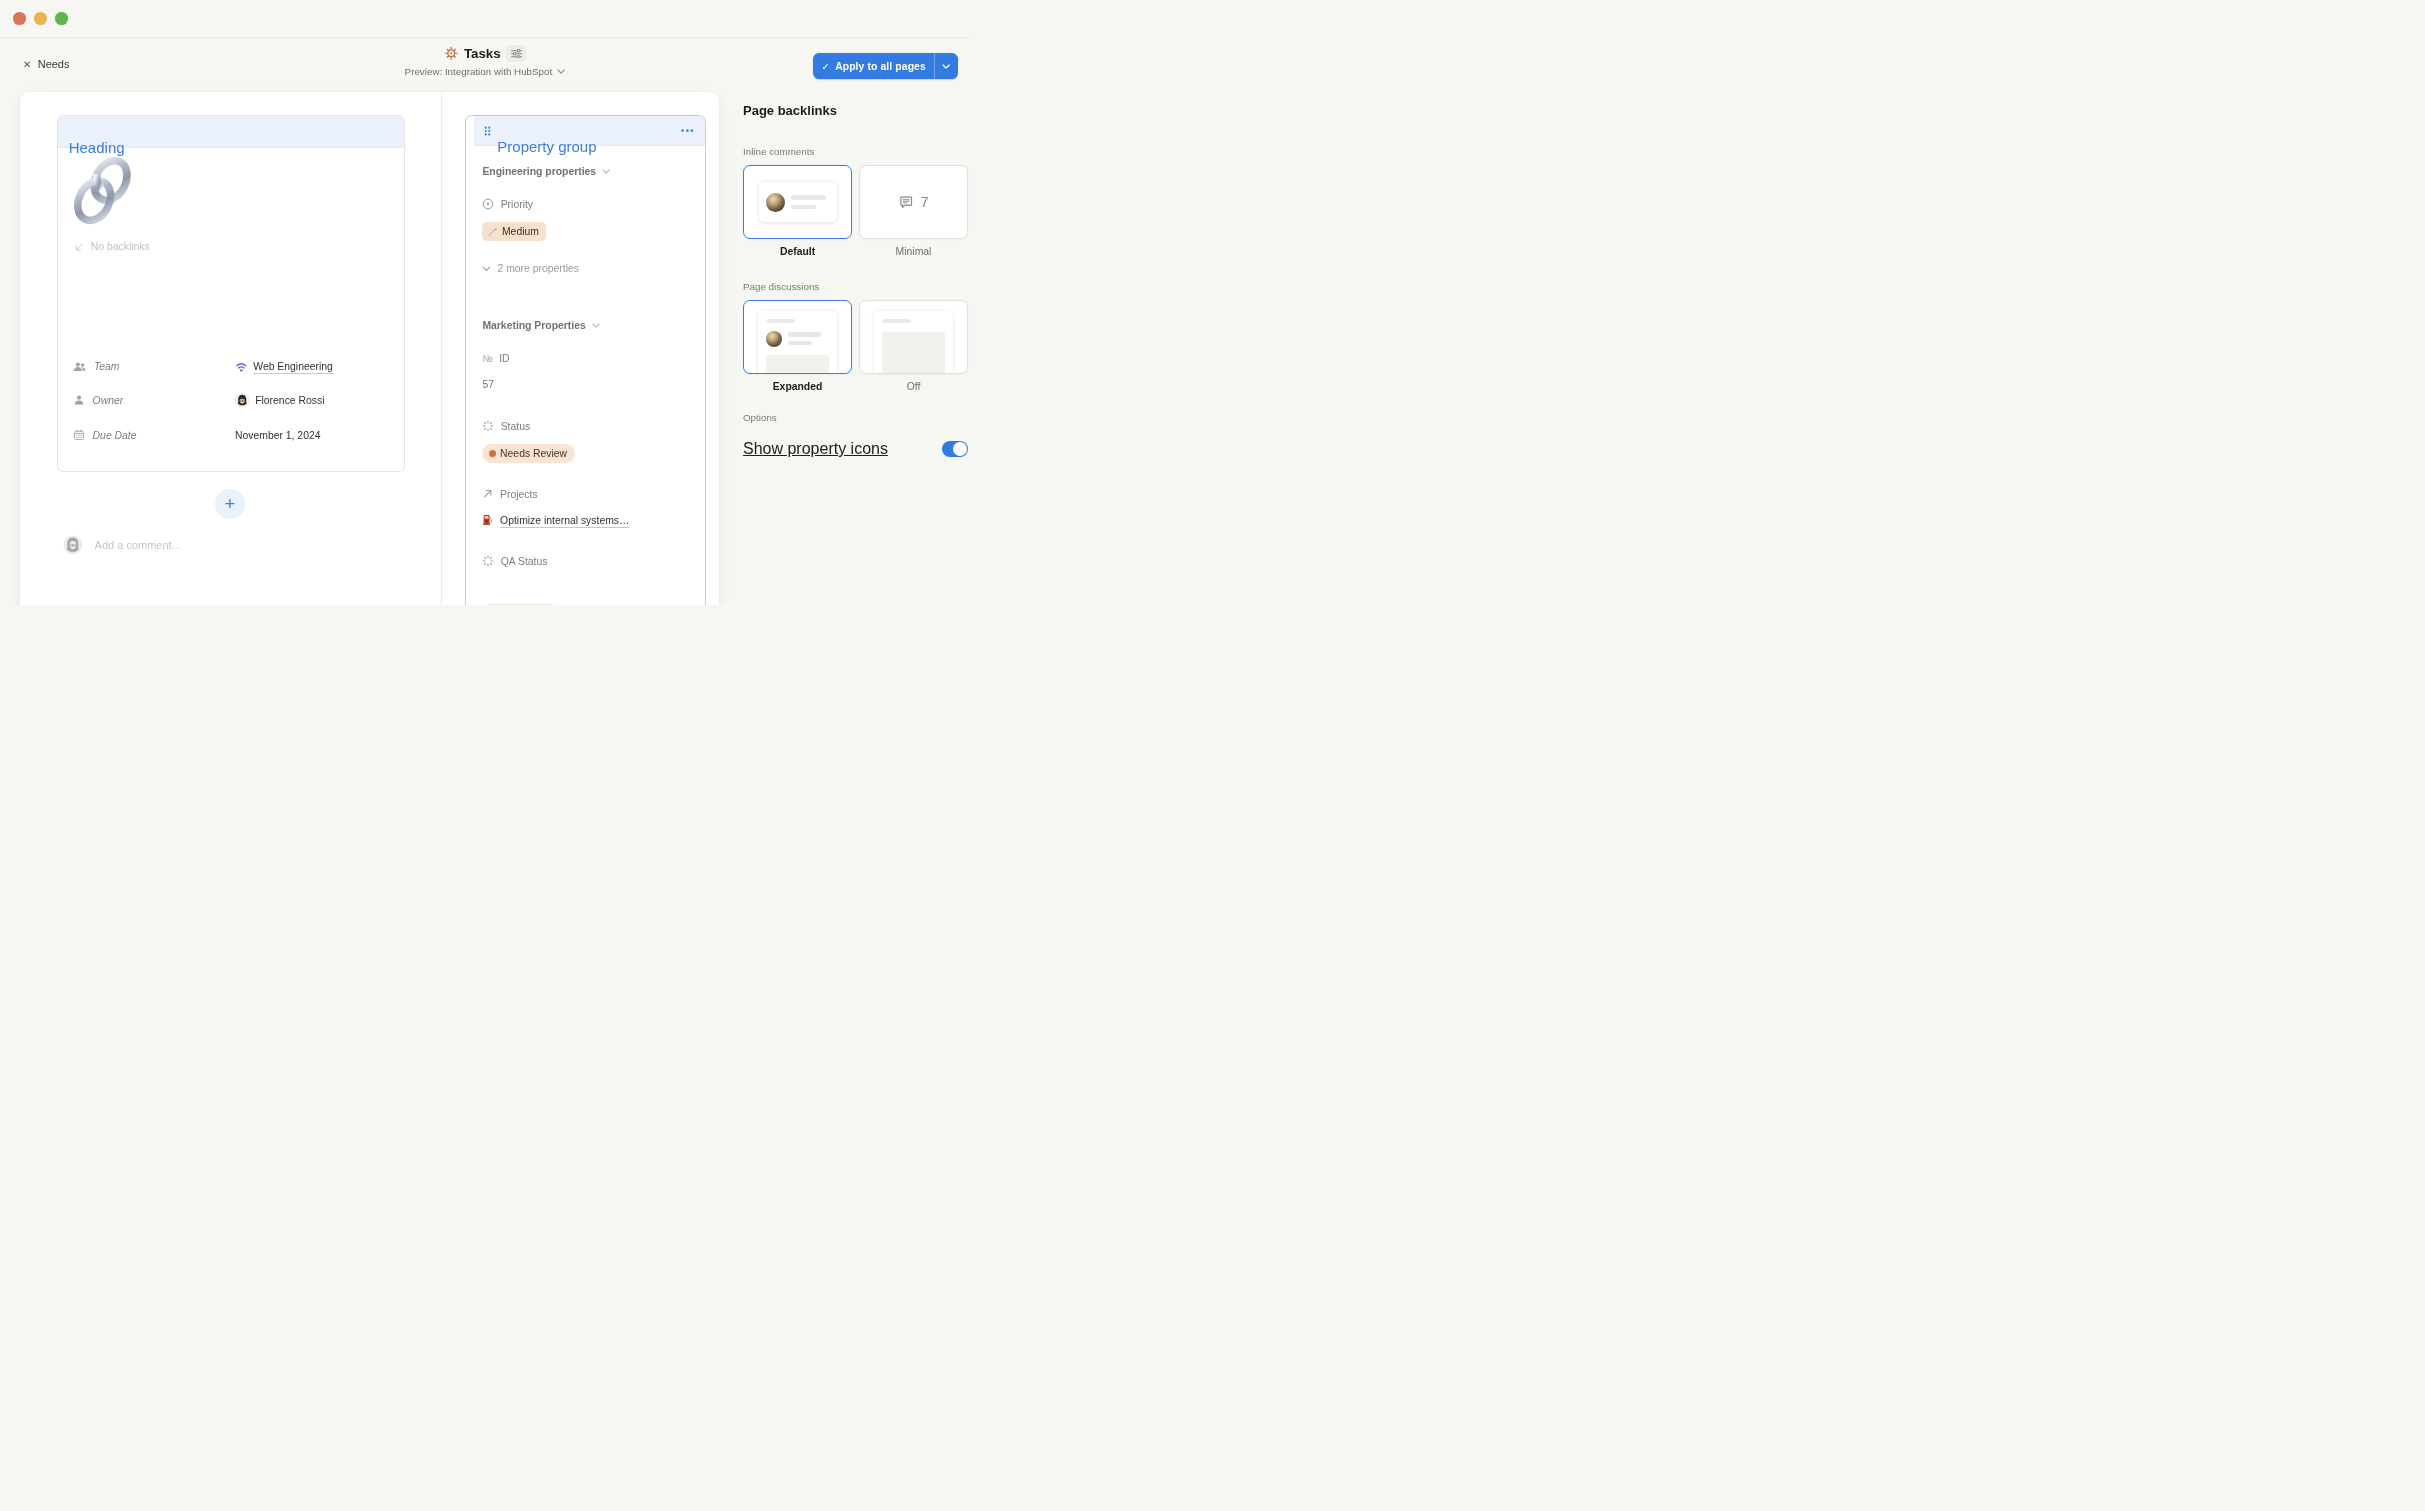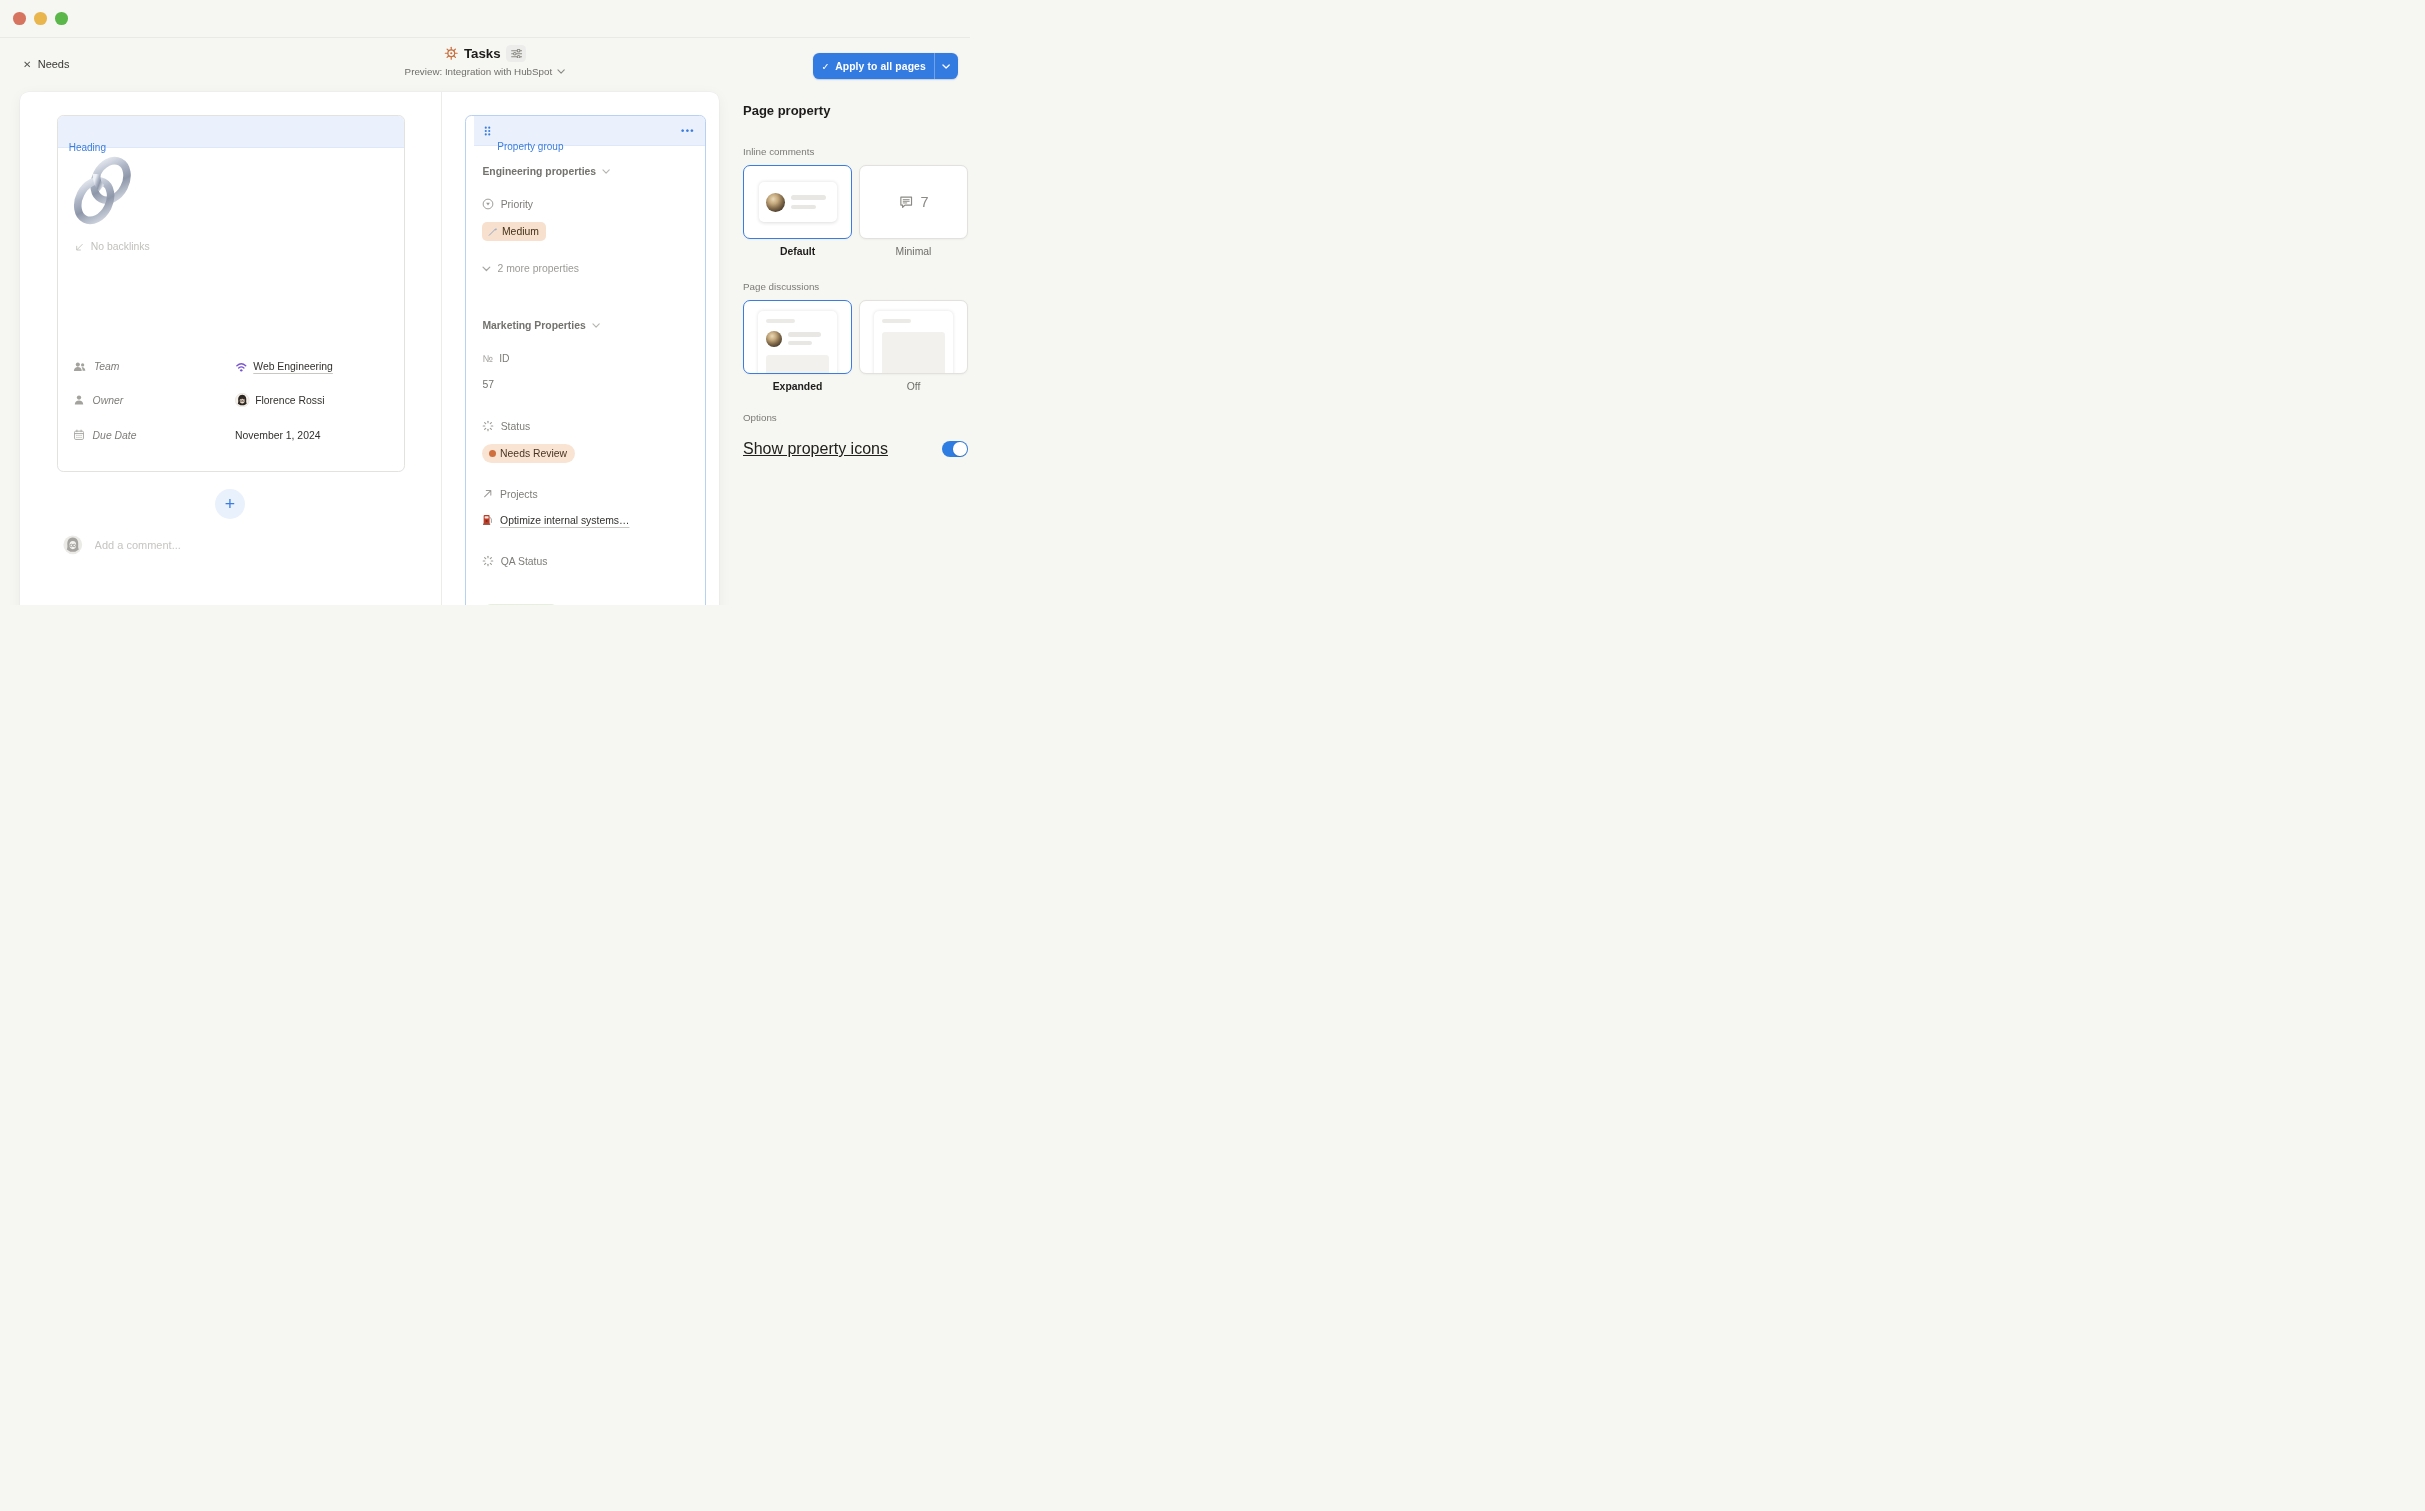--- a/index.html
+++ b/index.html
@@ -29,21 +29,21 @@
   .apply-btn .sep{width:0.6px;align-self:stretch;background:rgba(255,255,255,.3);margin-left:8.2px;}
   .apply-btn .chev-box{padding:0 7.6px;display:flex;align-items:center;}
 
   
   .modal{position:absolute;left:20px;top:92px;width:699px;height:550px;background:#fff;border-radius:8.8px;box-shadow:0 0 0 0.6px rgba(20,20,20,.03),0 3.8px 14px rgba(20,20,20,.05);}
   .col-divider{position:absolute;left:421px;top:0;bottom:0;width:0.6px;background:#ececea;}
 
   
   .heading-card{position:absolute;left:37px;top:23.4px;width:346px;height:355px;border:0.6px solid #e3e2de;border-radius:6.3px;background:#fff;overflow:hidden;}
   .block-band{height:31px;background:#eaf1fc;border-bottom:0.6px solid #dde9fa;display:flex;align-items:center;padding:0 10.7px;gap:6.3px;}
-  .block-band .name{font-size:10px;color:#3a7ce0;margin-top:31px;}
+  .block-band .name{font-size:15px;color:#3a7ce0;margin-top:31px;}
   .chain-wrap{position:absolute;left:11.4px;top:39px;}
   .backlinks{position:absolute;left:16.4px;top:125px;display:flex;align-items:center;gap:5.7px;}
   .backlinks .lbl{font-size:10.4px;color:#c1c0bc;}
   .page-title{position:absolute;left:14px;top:140px;width:319px;font-size:26.5px;line-height:33px;font-weight:800;letter-spacing:-0.5px;color:#23221f;}
   .prop-row{position:absolute;left:15px;width:319px;height:17.7px;display:flex;align-items:center;}
   .prop-row .plabel{width:162px;display:flex;align-items:center;gap:7.6px;font-size:10.4px;color:#7d7c78;font-style:italic;}
   .prop-row .pvalue{display:flex;align-items:center;gap:5.7px;font-size:10.4px;color:#32312e;}
   .linkish{font-weight:500;text-decoration:underline;text-decoration-color:#c9c7c2;text-decoration-thickness:0.9px;text-underline-offset:2.5px;}
   .plus-btn{position:absolute;left:195px;top:397px;width:30px;height:30px;border-radius:50%;background:#e9f1fd;display:flex;align-items:center;justify-content:center;font-size:17.7px;font-weight:300;color:#3a7ce0;}
   .comment-row{position:absolute;left:43px;top:443px;display:flex;align-items:center;gap:10px;}
@@ -406,21 +406,21 @@
         </svg>
         <span class="field-label">QA Status</span>
       </div>
       <div class="tag qa pill" style="top:464px;margin-top:24px;">
         <span class="dot green"></span>
         <span class="t">QA Passed</span>
       </div>
     </section>
   </div>
 
-  <div class="rp-title">Page property</div>
+  <div class="rp-title">Page backlinks</div>
 
   <div class="rp-sub" style="top:146px;">Inline comments</div>
 
   <div class="opt-card selected" style="left:743px;top:165px;">
     <div class="mini-comment">
       <div class="mini-avatar"></div>
       <div class="bars">
           <div class="bar" style="width:35px;"></div>
           <div class="bar" style="width:25px;"></div>
         </div>

